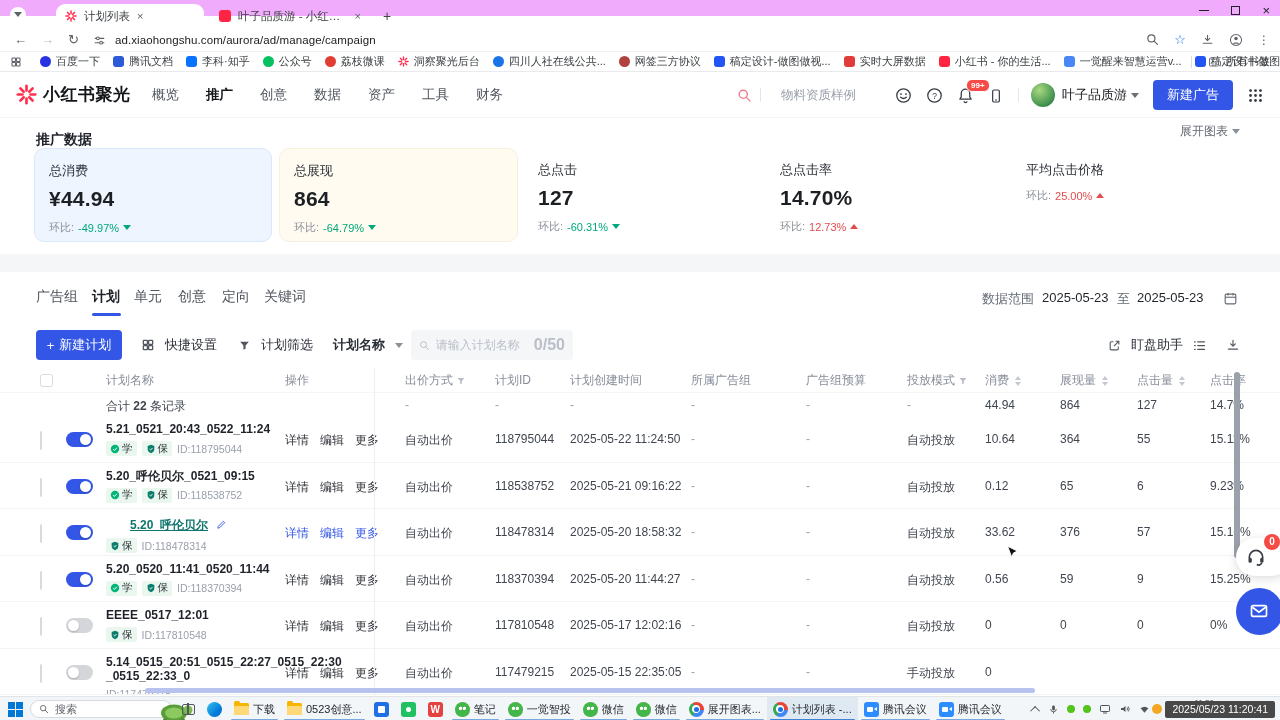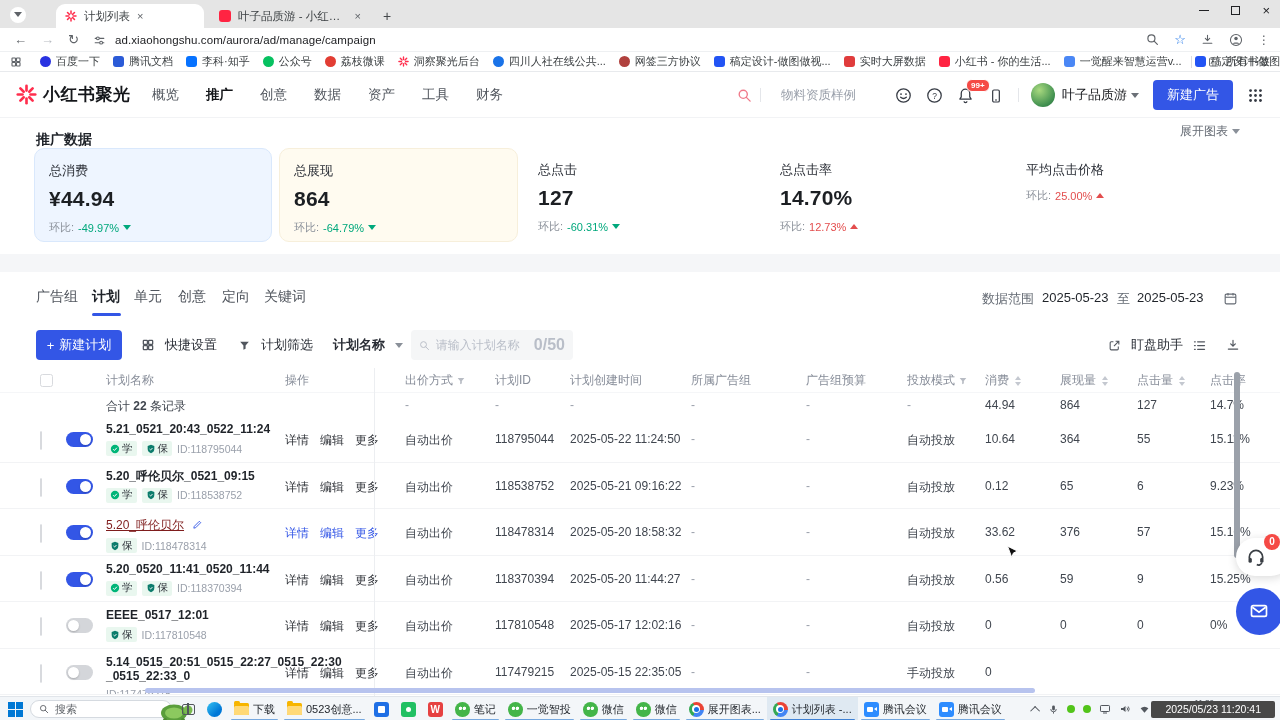--- a/index.html
+++ b/index.html
@@ -1,21 +1,21 @@
 <!DOCTYPE html>
 <html><head>
 <meta charset="utf-8">
 <style>
 * { margin:0; padding:0; box-sizing:border-box; }
 body { font-family:"Liberation Sans","DejaVu Sans",sans-serif; }
 .screen { position:relative; width:1280px; height:720px; background:#fff; overflow:hidden; font-family:"Liberation Sans","DejaVu Sans",sans-serif; }
 .ic { display:inline-block; vertical-align:middle; }
 
 
-.tabstrip { position:absolute; top:0; left:0; right:0; height:28px; background:#e5e5e5; }
+.tabstrip { position:absolute; top:0; left:0; right:0; height:16px; background:#f0abfc; }
 .tabsearch { position:absolute; left:10px; top:7px; width:16px; height:16px; border-radius:8px; color:#5f6368; font-size:8px; line-height:16px; text-align:center; background:#fff; }
 .tab { position:absolute; top:4px; height:24px; display:flex; align-items:center; gap:7px; padding:0 9px; font-size:11.5px; color:#3c4043; border-radius:9px 9px 0 0; }
 .tab.active { background:#fff; }
 .tab .title { white-space:nowrap; overflow:hidden; text-overflow:ellipsis; max-width:120px; }
 .tab .close { color:#5f6368; font-size:11px; line-height:1; }
 .fav-sq { width:12px; height:12px; border-radius:3px; background:#ff2442; flex:none; }
 .newtab-btn { position:absolute; left:378px; top:8px; width:18px; height:18px; text-align:center; line-height:17px; color:#44474b; font-size:14px; }
 .wincontrols { position:absolute; right:10px; top:4px; display:flex; gap:22px; align-items:center; color:#202124; }
 .wc-min { width:10px; height:1.4px; background:#202124; }
 .wc-max { width:9px; height:9px; border:1.4px solid #202124; }
@@ -109,21 +109,21 @@
 .cell-ab { position:absolute; white-space:nowrap; } .col-name{left:106px} .col-act{left:285px} .col-bid{left:405px} .col-pid{left:495px}
 .col-crt{left:570px} .col-grp{left:691px} .col-bud{left:806px} .col-mod{left:907px}
 .col-cst{left:985px} .col-imp{left:1060px} .col-clk{left:1137px} .col-ctr{left:1210px}
 .checkbox { width:13px; height:13px; border:1px solid #d8dade; border-radius:2.5px; background:#fff; }
 .toggle { position:absolute; left:66px; top:16px; width:27px; height:15px; border-radius:8px; background:#d4d6da; }
 .toggle .knob { position:absolute; top:2px; left:2px; width:11px; height:11px; border-radius:50%; background:#fff; box-shadow:0 1px 2px rgba(0,0,0,.2); }
 .toggle.on { background:#3356e6; }
 .toggle.on .knob { left:auto; right:2px; }
 .nm { position:absolute; left:106px; top:6px; width:236px; }
 .nm .pname { font-size:12px; font-weight:600; color:#1f2329; line-height:14px; word-break:break-all; }
-.nm.linkstyle .pname { color:#7f1d1d; text-decoration:underline; font-weight:400; display:inline; }
+.nm.linkstyle .pname { color:#0f766e; text-decoration:underline; font-weight:700; display:inline;margin-left:24px; }
 .idline { display:flex; align-items:center; gap:5px; margin-top:5px; }
 .pbadge { display:inline-flex; align-items:center; gap:2px; height:15px; padding:0 4px; background:#e9f7ef; border-radius:2px; font-size:10.5px; color:#2a2e36; }
 .idtext { font-size:10.5px; color:#9aa0ab; }
 .acts { position:absolute; left:285px; top:16px; display:flex; gap:11px; font-size:12px; color:#2f3238; }
 .acts.blue { color:#3356e6; }
 .acts.blue span { color:#3356e6; }
 .dcell { top:16px; font-size:12px; color:#40464f; }
 .dash { color:#9aa0ab; }
 .row .cell-ab.dcell { position:absolute; }
 .sorter { display:inline-flex; flex-direction:column; gap:2px; margin-left:3px; }
@@ -175,21 +175,21 @@
 .ic-meeting:before { content:""; position:absolute; right:2px; top:5px; width:0; height:0; border-top:2.5px solid transparent; border-bottom:2.5px solid transparent; border-right:3.5px solid #fff; }
 .tb-folder { position:relative; width:15px; height:12px; }
 .tb-folder .back { position:absolute; left:0; top:0; width:15px; height:12px; background:#f7b500; border-radius:1.5px; }
 .tb-folder .back:before { content:""; position:absolute; left:0; top:-2px; width:6px; height:3px; background:#f7b500; border-radius:1.5px 1.5px 0 0; }
 .tb-folder .front { position:absolute; left:0; top:3px; width:15px; height:9px; background:#ffd977; border-radius:1.5px; }
 .tray { position:absolute; right:130px; top:0; height:24px; display:flex; align-items:center; gap:8px; color:#52575e; }
 .tray-up { width:7px; height:7px; border-left:1.5px solid #52575e; border-top:1.5px solid #52575e; transform:rotate(45deg) translateY(2px); }
 .tray-dot { width:8px; height:8px; border-radius:50%; background:#52c41a; }
 .tb-clock { position:absolute; right:66px; top:1px; font-size:8px; color:#3a3f45; }
 .tb-orange { position:absolute; right:118px; top:7px; width:10px; height:10px; border-radius:50%; background:#f5a623; }
-.dt-box { position:absolute; right:5px; top:4px; background:#484848; color:#fff; font-size:10.5px; line-height:17px; padding:0 14px; border-radius:2px; z-index:95; white-space:nowrap; }
+.dt-box { position:absolute; right:5px; top:4px; background:#484848; color:#fff; font-size:10.5px; line-height:17px; padding:0 7px; border-radius:2px; z-index:95; white-space:nowrap; }
 </style>
 </head>
 <body>
 
 <svg width="0" height="0" style="position:absolute">
   <symbol id="sym-burst" viewBox="0 0 24 24">
       <g stroke="#ff2e4d" stroke-width="3" stroke-linecap="round">
     <line x1="12" y1="2" x2="12" y2="7.5"></line>
         <line x1="12" y1="16.5" x2="12" y2="22"></line>
     <line x1="2" y1="12" x2="7.5" y2="12"></line>

